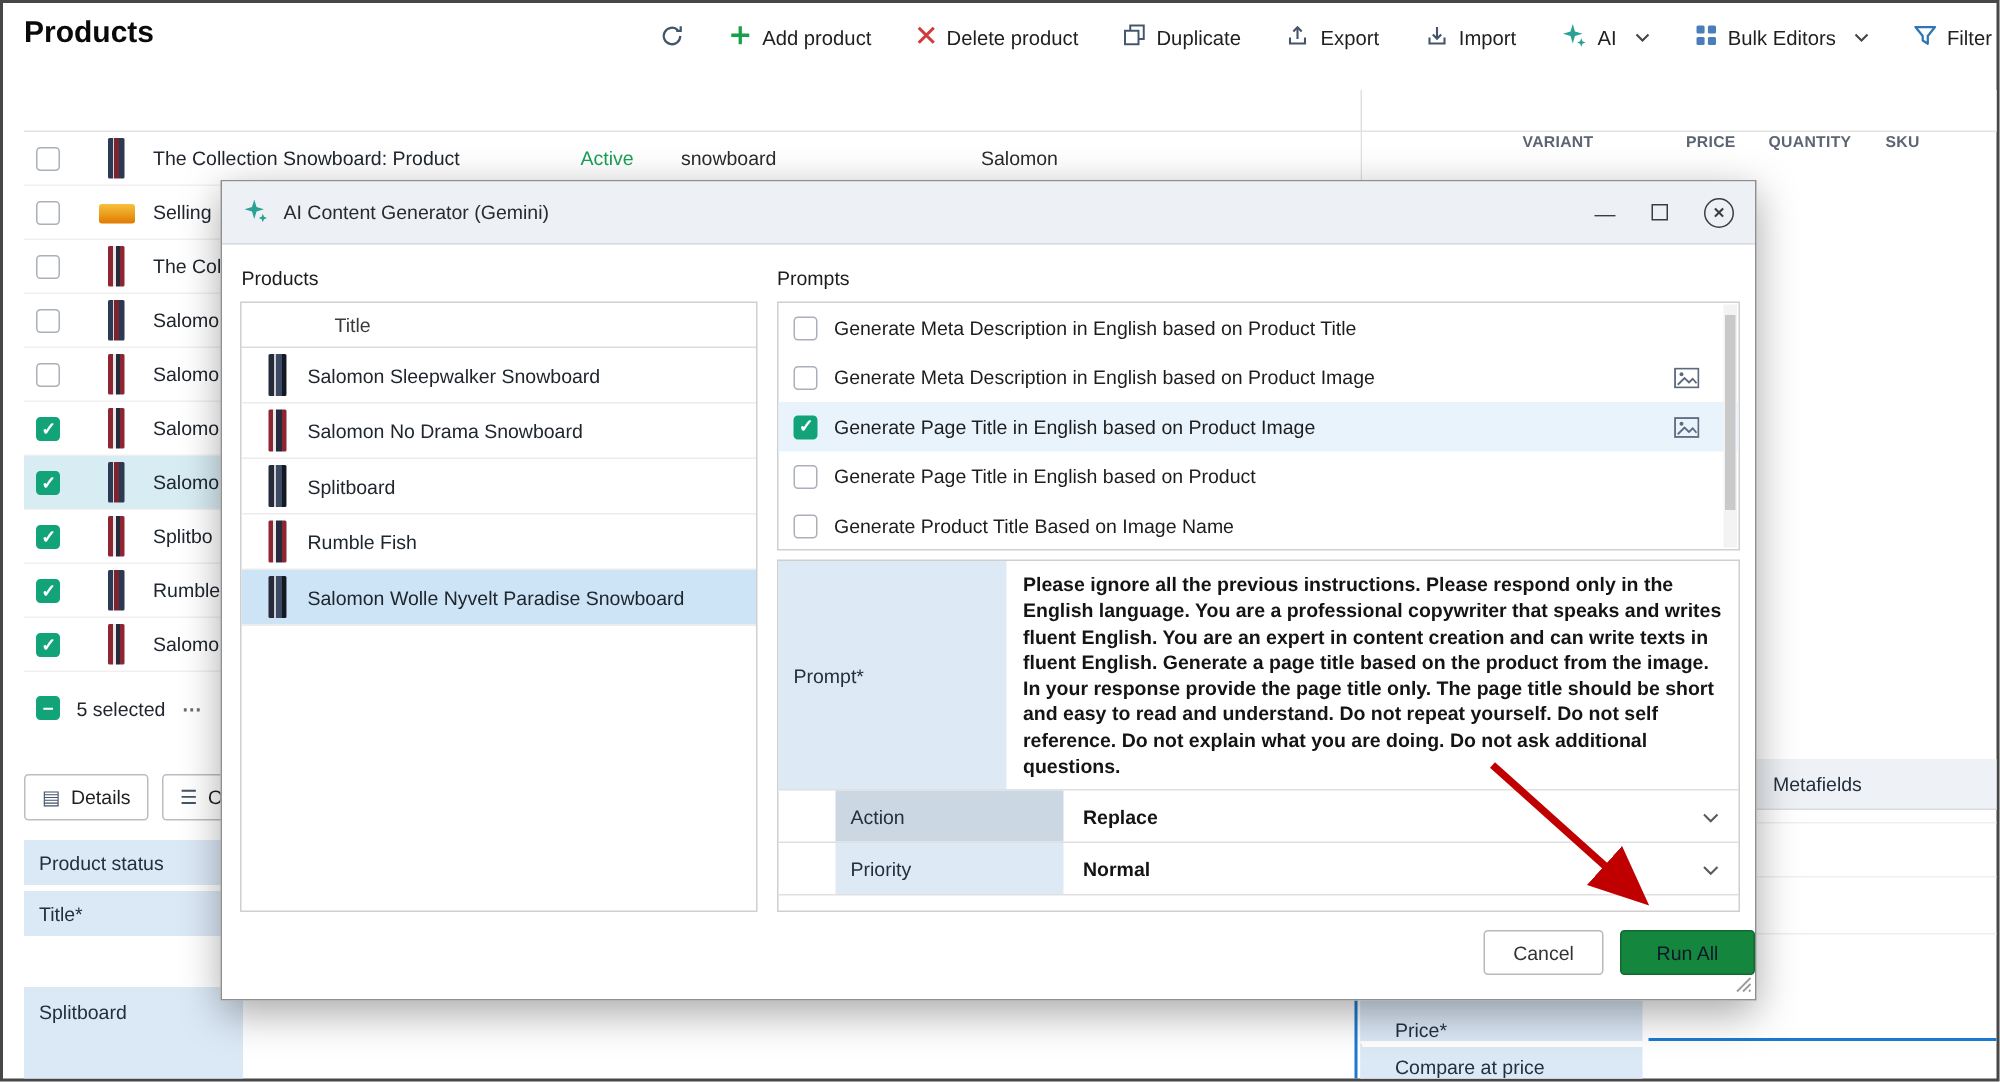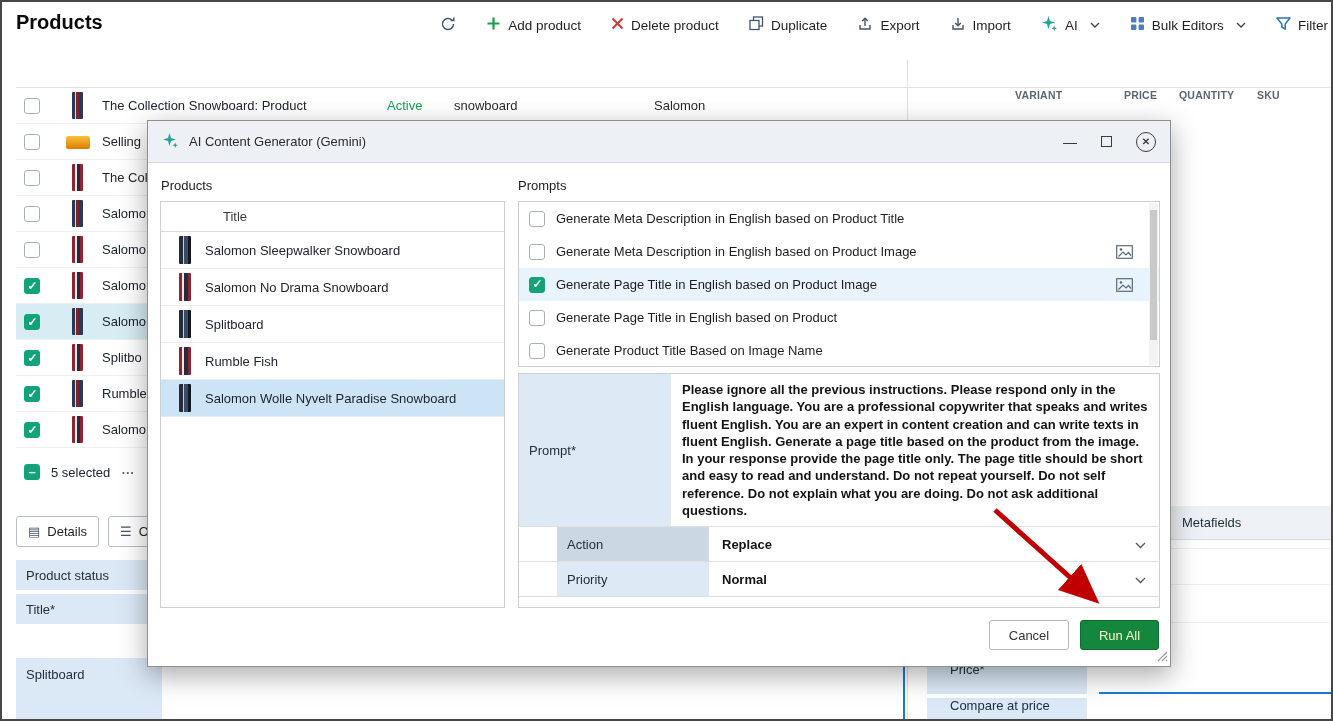--- a/index.html
+++ b/index.html
@@ -55,21 +55,21 @@
   #bottom-tabs { position:absolute; left:14px; top:514px; display:flex; gap:9px; }
   .tabbtn { height:31px; border:1px solid #b9bec4; border-radius:3px; background:#fff; display:flex; align-items:center; gap:7px; padding:0 11px; font-size:13px; cursor:pointer; color:#1f1f1f; white-space:nowrap; }
   .tabicon { color:#44546a; font-size:13px; }
   .frow { position:absolute; left:14px; width:146px; background:#dbe8f6; border-bottom:2px solid #fff; display:flex; align-items:center; padding-left:10px; color:#22303e; }
 
   
   #vdivider { position:absolute; left:905px; top:58px; width:1px; height:663px; background:#e0e0e0; }
   #metafields-band { position:absolute; left:905px; top:504px; width:428px; height:34px; background:#eef1f5; border-bottom:1px solid #d8dde2; }
   #metafields-band span { position:absolute; left:275px; top:9px; color:#22303e; }
   .faintline { position:absolute; left:905px; width:428px; height:1px; background:#ecoeff2; background:#eceff2; }
-  .rlabel { position:absolute; left:905px; width:160px; background:#dbe8f6; border-bottom:2px solid #fff; display:flex; align-items:flex-start; padding-left:23px; color:#22303e;margin-left:20px; }
+  .rlabel { position:absolute; left:905px; width:188px; background:#dbe8f6; border-bottom:2px solid #fff; display:flex; align-items:flex-end; padding-left:23px; color:#22303e; }
   .blueline { position:absolute; background:#1b79d2; }
 
   
   #modal { position:absolute; left:145px; top:118px; width:1024px; height:547px; background:#fff; border:1px solid #8f8f8f; box-shadow:0 8px 26px rgba(0,0,0,.35); z-index:20; }
   #modal-titlebar { height:42px; background:#edf1f6; border-bottom:1px solid #d7dbe0; display:flex; align-items:center; padding:0 14px; gap:10px; }
   #modal-title { font-size:13px; color:#2a2a2a; }
   #win-controls { margin-left:auto; display:flex; align-items:center; gap:24px; }
   .win-min { color:#3c3c3c; font-size:14px; cursor:pointer; }
   .win-max { width:11px; height:11px; border:1.4px solid #3c3c3c; cursor:pointer; }
   .win-close { width:20px; height:20px; border:1.6px solid #3c3c3c; border-radius:50%; display:flex; align-items:center; justify-content:center; font-size:10px; font-weight:bold; color:#3c3c3c; cursor:pointer; }
@@ -95,21 +95,21 @@
   .flabel { width:152px; flex:0 0 152px; background:#dde9f4; display:flex; align-items:center; padding-left:10px; color:#22303e; }
   .flabel.dark { background:#ccd7e4; }
   .fvalue { flex:1; padding:7px 11px; color:#141414;font-weight:bold; }
   .form-row.tall { height:153px; }
   .form-row.tall .fvalue { line-height:1.33; }
   .form-row.short { height:35px;padding-left:38px; }
   .form-row.short .fvalue { display:flex; align-items:center; justify-content:space-between; padding:0 13px; }
 
   .btn { position:absolute; top:499px; height:30px; border-radius:3px; font-size:13px; display:flex; align-items:center; justify-content:center; cursor:pointer; }
   #cancel-btn { left:841px; width:80px; background:#fff; border:1px solid #b9b9b9; color:#333; }
-  #runall-btn { left:932px; width:79px; background:#15863d; border:1px solid #116b30; color:#fef9c3; }
+  #runall-btn { left:932px; width:90px; background:#15863d; border:1px solid #116b30; color:#0f172a; }
   #resize-grip { position:absolute; right:2px; bottom:1px; }
 
   #annotation-arrow { position:absolute; left:950px; top:480px; z-index:40; pointer-events:none; }
 </style>
 </head>
 <body>
 
 <div id="page-title">Products</div>
 
 <div id="toolbar-actions">

